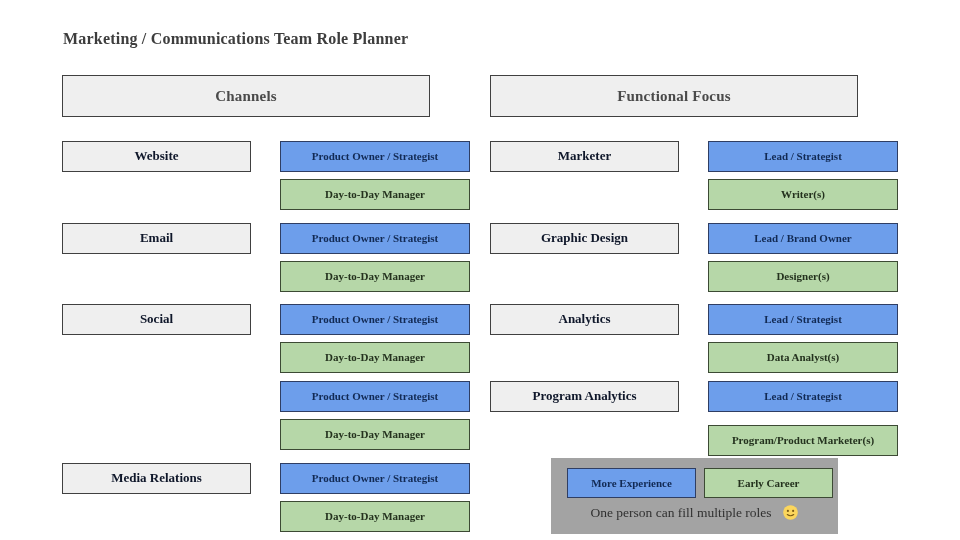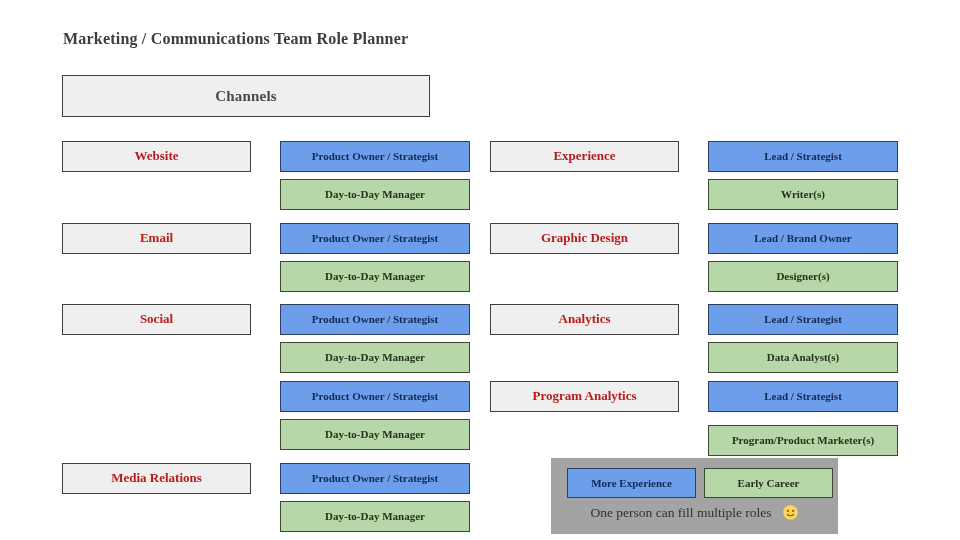--- a/index.html
+++ b/index.html
@@ -18,21 +18,21 @@
     text-align:center;line-height:1.1;
   }
   .hdr{
     width:368px;height:42px;top:63px;
     background:#efefef;border:1.5px solid #404040;
     font-size:15px;font-weight:bold;color:#4a4a4a;letter-spacing:.2px;
   }
   .label-box{
     width:189px;height:31px;
     background:#efefef;border:1.5px solid #404040;
-    font-size:13px;font-weight:bold;color:#b91c1c;
+    font-size:13px;font-weight:bold;color:#0f172a;
   }
   .role-box{
     width:190px;height:31px;
     font-size:11px;font-weight:bold;text-align:center;
   }
   .blue{background:#6d9eeb;border:1.5px solid #2f3e63;color:#122a54;}
   .green{background:#b6d7a8;border:1.5px solid #3c4a34;color:#24321e;}
   .legend{
     position:absolute;left:551px;top:446px;width:287px;height:76px;
     background:#a3a3a3;
@@ -46,41 +46,42 @@
   .smiley{width:17px;height:17px;display:inline-block;}
 </style>
 </head>
 <body>
 
 <div class="canvas">
 
   <h1 class="title">Marketing / Communications Team Role Planner</h1>
 
   <div class="box hdr" style="left:62px">Channels</div>
+  <div class="box hdr" style="left:490px">Functional Focus</div>
 
   <div class="box label-box" style="left:62px;top:129px">Website</div>
   <div class="box role-box blue" style="left:280px;top:129px">Product Owner / Strategist</div>
   <div class="box role-box green" style="left:280px;top:167px">Day-to-Day Manager</div>
 
   <div class="box label-box" style="left:62px;top:211px">Email</div>
   <div class="box role-box blue" style="left:280px;top:211px">Product Owner / Strategist</div>
   <div class="box role-box green" style="left:280px;top:249px">Day-to-Day Manager</div>
 
   <div class="box label-box" style="left:62px;top:292px">Social</div>
   <div class="box role-box blue" style="left:280px;top:292px">Product Owner / Strategist</div>
   <div class="box role-box green" style="left:280px;top:330px">Day-to-Day Manager</div>
 
   <div class="box role-box blue" style="left:280px;top:369px">Product Owner / Strategist</div>
   <div class="box role-box green" style="left:280px;top:407px">Day-to-Day Manager</div>
 
   <div class="box label-box" style="left:62px;top:451px">Media Relations</div>
   <div class="box role-box blue" style="left:280px;top:451px">Product Owner / Strategist</div>
   <div class="box role-box green" style="left:280px;top:489px">Day-to-Day Manager</div>
 
-  <div class="box label-box" style="left:490px;top:129px">Experience</div>
+  <div class="box label-box" style="left:490px;top:129px">Marketer</div>
   <div class="box role-box blue" style="left:708px;top:129px">Lead / Strategist</div>
   <div class="box role-box green" style="left:708px;top:167px">Writer(s)</div>
 
   <div class="box label-box" style="left:490px;top:211px">Graphic Design</div>
   <div class="box role-box blue" style="left:708px;top:211px">Lead / Brand Owner</div>
   <div class="box role-box green" style="left:708px;top:249px">Designer(s)</div>
 
   <div class="box label-box" style="left:490px;top:292px">Analytics</div>
   <div class="box role-box blue" style="left:708px;top:292px">Lead / Strategist</div>
   <div class="box role-box green" style="left:708px;top:330px">Data Analyst(s)</div>

